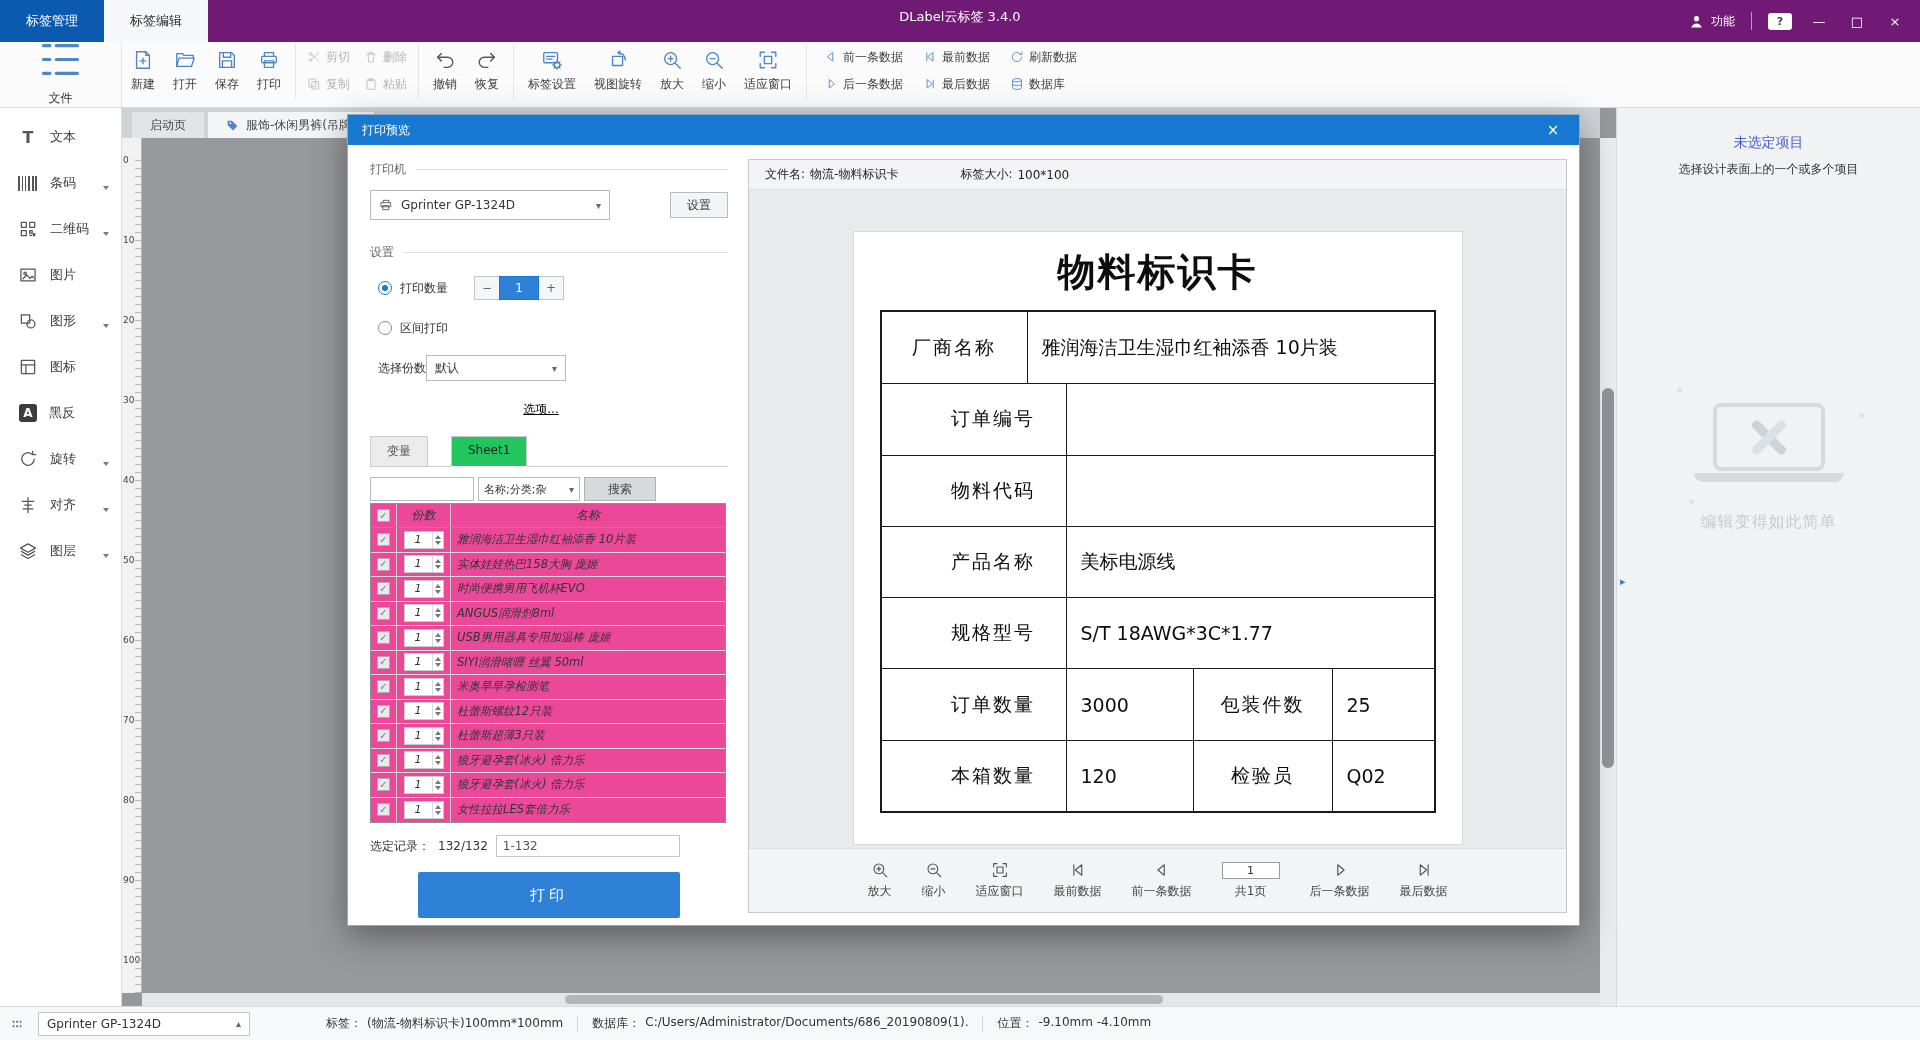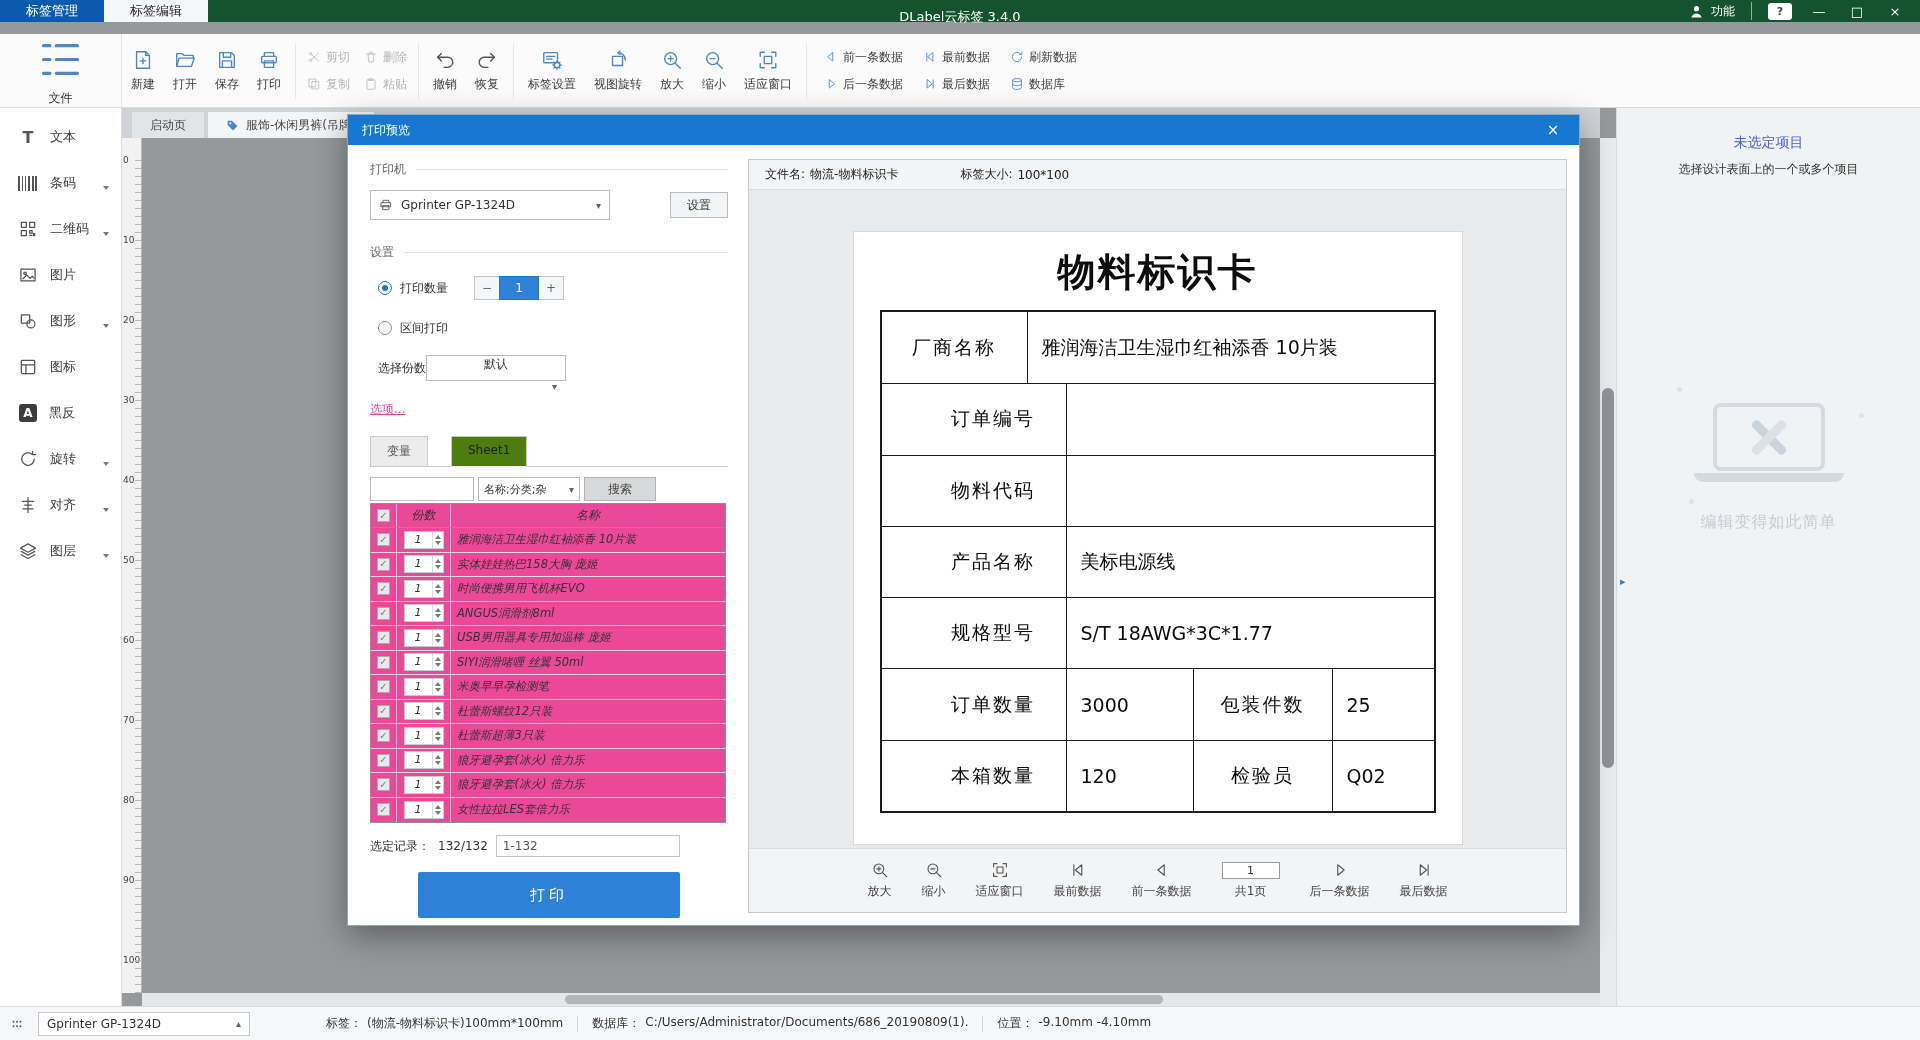--- a/index.html
+++ b/index.html
@@ -5,21 +5,21 @@
 *{margin:0;padding:0;box-sizing:border-box;}
 body{width:1920px;height:1040px;position:relative;overflow:hidden;background:#97989b;
      font-family:"DejaVu Sans","Liberation Sans",sans-serif;font-size:12px;color:#333;}
 svg{display:block;}
 .ic{fill:none;stroke:#4e86c6;stroke-width:1.5;stroke-linecap:round;stroke-linejoin:round;}
 .ic.gray{stroke:#bdbdbd;}
 .ic.dark{stroke:#555;}
 .ic.filld{fill:#5a5a5a;stroke:none;}
 
 
-#titlebar{position:absolute;top:0;left:0;width:100%;height:22px;background:#14532d;display:flex;align-items:stretch;color:#fff;z-index:50;}
+#titlebar{position:absolute;top:0;left:0;width:100%;height:42px;background:#701a75;display:flex;align-items:stretch;color:#fff;z-index:50;}
 .tb-tab{display:flex;align-items:center;padding:0 26px;font-size:13px;}
 .tb-tab.manage{background:#0c5ab0;}
 .tb-tab.edit{background:#f6f7f9;color:#2a2a2a;}
 #app-title{position:absolute;left:0;right:0;top:0;height:34px;display:flex;align-items:center;justify-content:center;font-size:13px;pointer-events:none;}
 #tb-right{margin-left:auto;display:flex;align-items:center;gap:16px;padding-right:14px;z-index:2;}
 #feature-btn{display:flex;align-items:center;gap:6px;}
 .tb-sep{width:1px;height:18px;background:rgba(255,255,255,.55);}
 #help-btn{width:24px;height:17px;background:#fff;border-radius:3px;color:#444;display:grid;place-items:center;font-size:11px;font-weight:bold;}
 .win-btn{width:22px;text-align:center;font-size:13px;}
 
@@ -98,25 +98,25 @@
 #btn-settings{margin-left:auto;width:58px;height:26px;border:1px solid #b9bcbe;background:#f3f4f5;display:grid;place-items:center;color:#333;}
 #sec-settings{margin-top:24px;}
 .radio-row{display:flex;align-items:center;gap:8px;margin:14px 0 0 8px;height:26px;}
 .radio{width:14px;height:14px;border:1px solid #8a8a8a;border-radius:50%;position:relative;background:#fff;flex:none;}
 .radio.on{border-color:#1778d2;}
 .radio.on::after{content:"";position:absolute;inset:3px;background:#1778d2;border-radius:50%;}
 .step{display:flex;margin-left:18px;}
 .sbtn{width:26px;height:24px;border:1px solid #c3c5c7;background:#f5f6f7;display:grid;place-items:center;color:#666;}
 .sval{width:40px;height:24px;border:1px solid #1778d2;background:#2f81d8;color:#fff;display:grid;place-items:center;margin:0 -1px;position:relative;z-index:1;}
 #copies-row{margin:14px 0 0 8px;display:flex;align-items:center;}
-#copies-ddl{width:140px;height:26px;flex-direction:column;}
-#options-link{display:block;text-align:left;margin:20px 16px 0 0;color:#ec4899;text-decoration:underline;}
+#copies-ddl{width:140px;height:26px;}
+#options-link{display:block;text-align:center;margin:20px 16px 0 0;color:#000000;text-decoration:underline;}
 #var-tabs{display:flex;margin-top:18px;gap:24px;}
 .vtab{padding:6px 16px;border:1px solid #c9cbcd;background:#ececec;color:#555;margin-right:-1px;position:relative;}
-.vtab.active{background:#4d7c0f;border-bottom-color:#fff;color:#222;z-index:1;text-align:right;}
+.vtab.active{background:#22c55e;border-bottom-color:#fff;color:#222;z-index:1;text-align:right;}
 #tab-panel{border-top:1px solid #c9cbcd;margin-top:-1px;padding-top:10px;}
 #search-row{display:flex;gap:4px;}
 #search-input{width:104px;height:24px;border:1px solid #b9bcbe;background:#fff;}
 #filter-ddl{width:102px;height:24px;font-size:11px;padding:0 5px;gap:2px;}
 #btn-search{width:72px;height:24px;border:1px solid #b0b2b4;background:#d8d9da;display:grid;place-items:center;color:#444;}
 #data-table{margin-top:2px;border:1px solid #8d9093;width:356px;background:#ec4899;font-style:italic;}
 .dt-head{display:flex;height:24px;border-bottom:1px solid #8d9093;align-items:stretch;font-size:12px;}
 .dt-c0{width:26px;display:grid;place-items:center;border-right:1px solid #c9cbcd;}
 .dt-c1{width:54px;display:grid;place-items:center;border-right:1px solid #c9cbcd;}
 .dt-c2{flex:1;display:flex;align-items:center;justify-content:center;overflow:hidden;}

